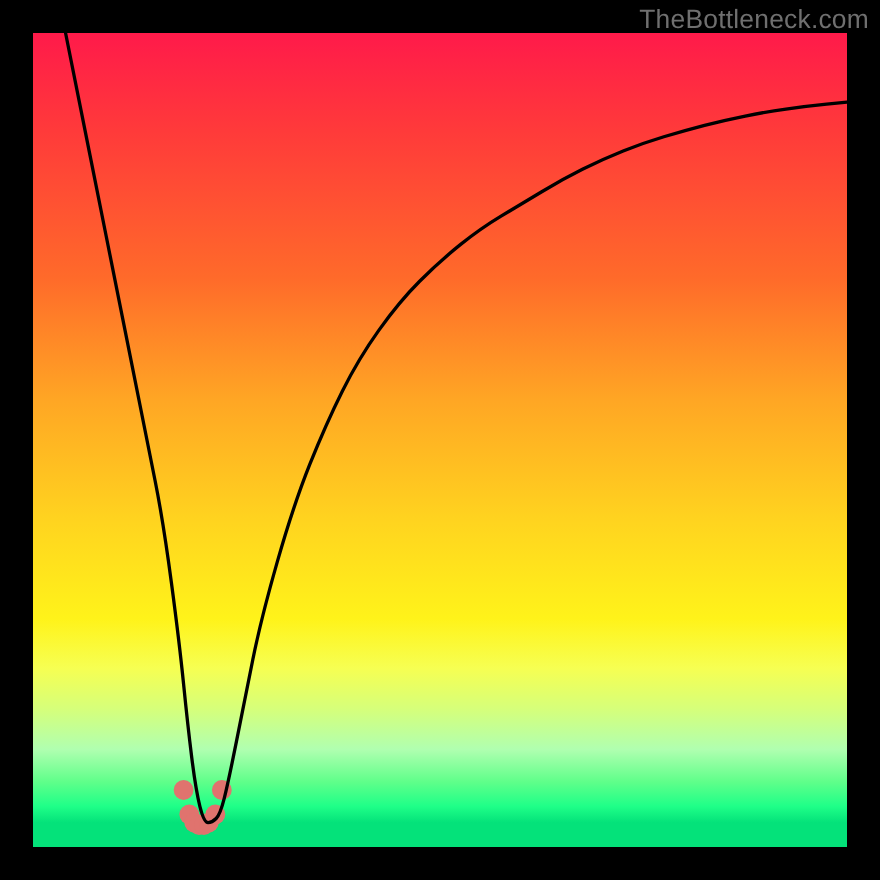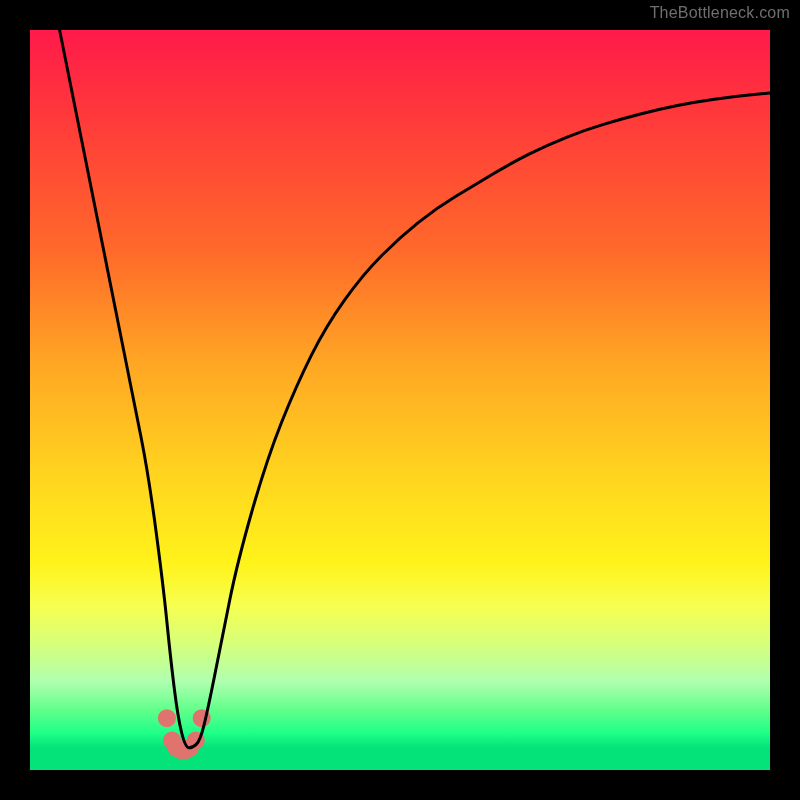--- a/index.html
+++ b/index.html
@@ -40,21 +40,21 @@
       #1fff88 95%,
       #04e27a 97%,
       #04e27a 100%
     );
   }
   .watermark {
     position: absolute;
     top: 4px;
     right: 10px;
     color: #6f6f6f;
-    font-size: 16px;
+    font-size: 24px;
     letter-spacing: 0.2px;
     font-weight: 500;
     user-select: none;
   }
   svg.curve {
     position: absolute;
     left: 0;
     top: 0;
     width: 740px;
     height: 740px;

